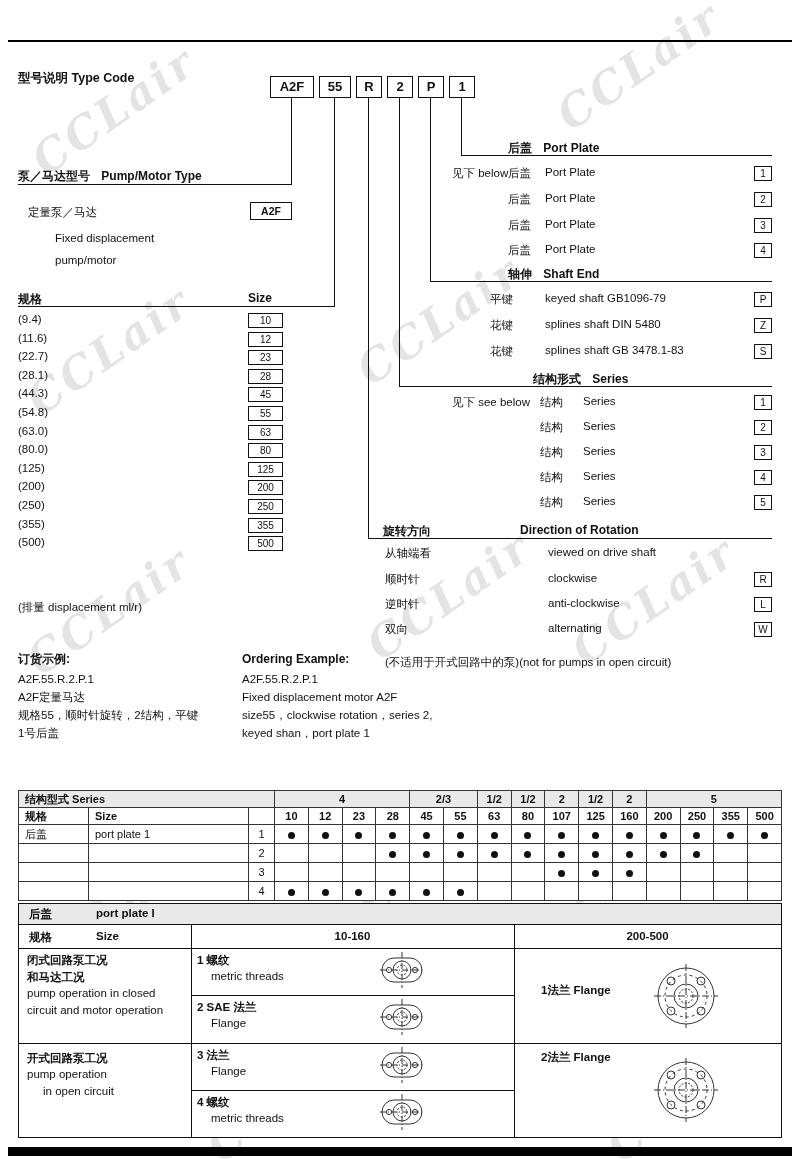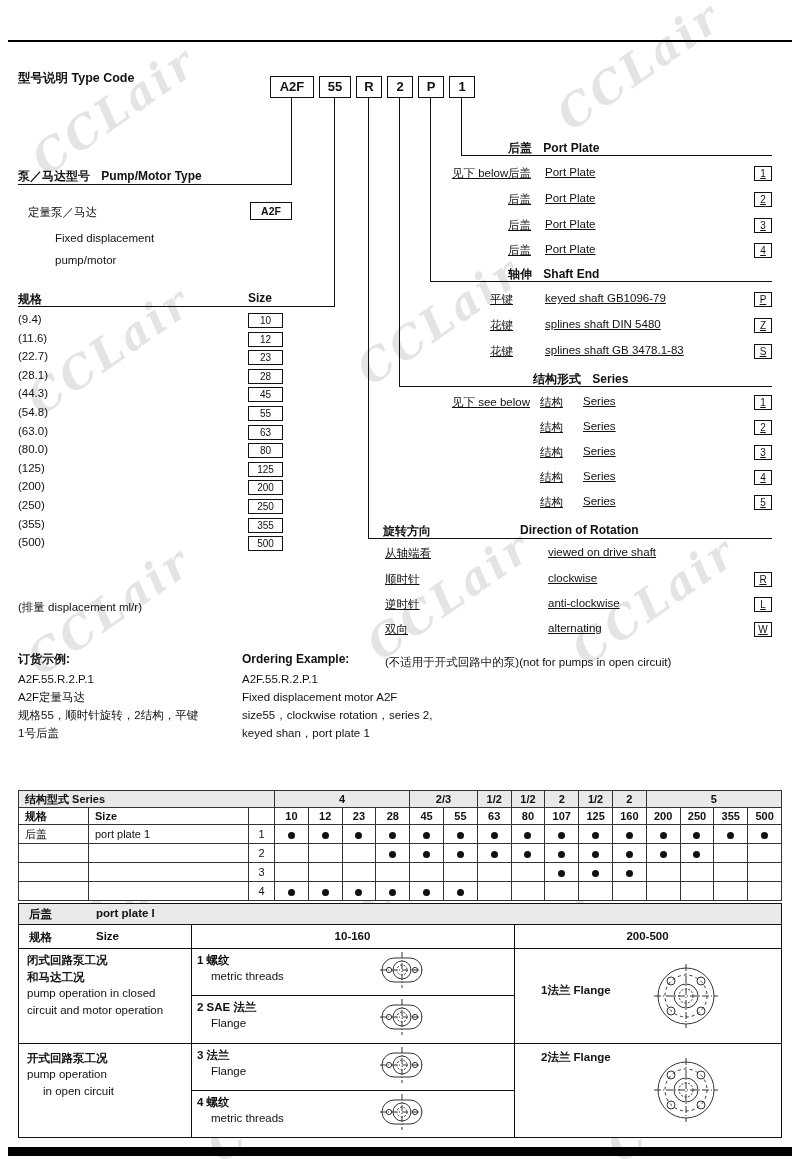--- a/index.html
+++ b/index.html
@@ -16,21 +16,21 @@
   .page-title{position:absolute;left:18px;top:12px;font-size:15px;font-weight:bold;white-space:nowrap;}
   .title-rule{position:absolute;left:8px;top:40px;width:784px;height:2px;background:#000;}
   .sec-head{position:absolute;font-size:12px;font-weight:bold;white-space:nowrap;}
   
   .codebox{position:absolute;top:76px;height:20px;line-height:20px;border:1.4px solid #111;
            text-align:center;font-weight:bold;font-size:13px;background:#fff;}
   
   .code-sm{position:absolute;left:754px;top:0;width:16px;height:13px;border:1px solid #111;
            text-align:center;font-size:10px;line-height:13px;background:#fff;}
   .diag-row{position:absolute;left:0;width:792px;height:16px;}
-  .diag-row span{position:absolute;white-space:nowrap;text-decoration:underline;}
+  .diag-row span{position:absolute;white-space:nowrap;}
   .row-pp .pfx{left:452px;} .row-pp .cn{left:508px;} .row-pp .en{left:545px;}
   .row-sh .cn{left:490px;}  .row-sh .en{left:545px;}
   .row-se .pfx{left:452px;} .row-se .cn{left:540px;} .row-se .en{left:583px;}
   .row-ro .cn{left:385px;}  .row-ro .en{left:548px;}
   
   #size-list{position:absolute;left:18px;top:311px;width:290px;}
   .size-row{position:relative;height:18.6px;}
   .size-row .disp{position:absolute;left:0;top:2px;}
   .size-row .scode{position:absolute;left:230px;top:2px;width:33px;height:13px;border:1px solid #111;
                    font-size:10px;line-height:13px;text-align:center;background:#fff;}

